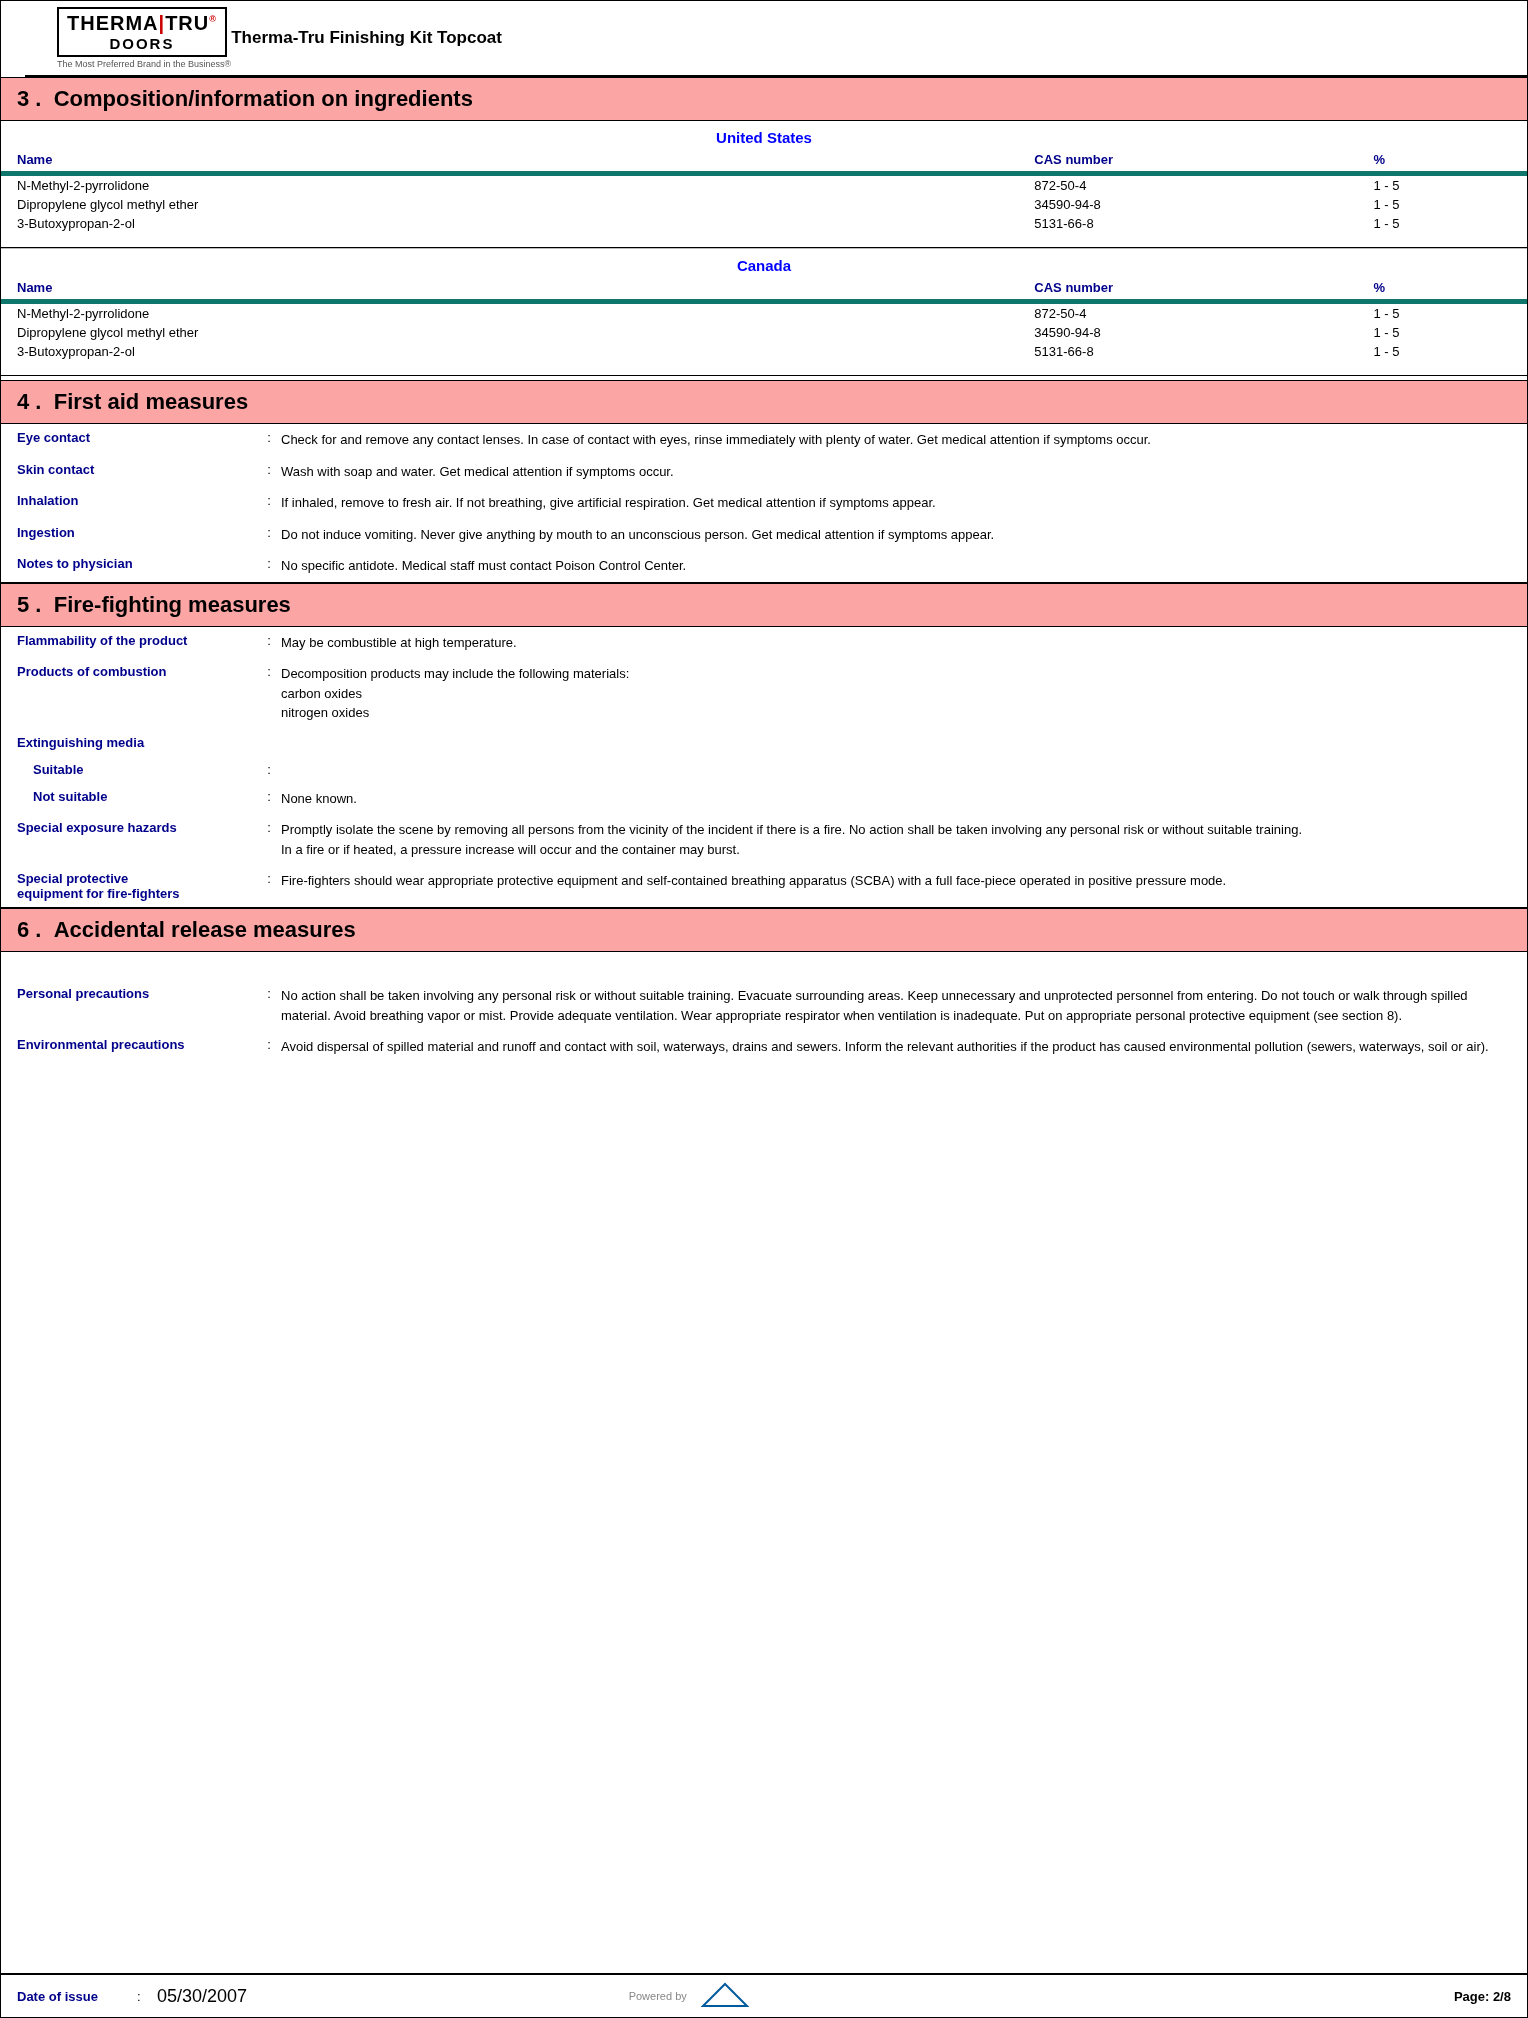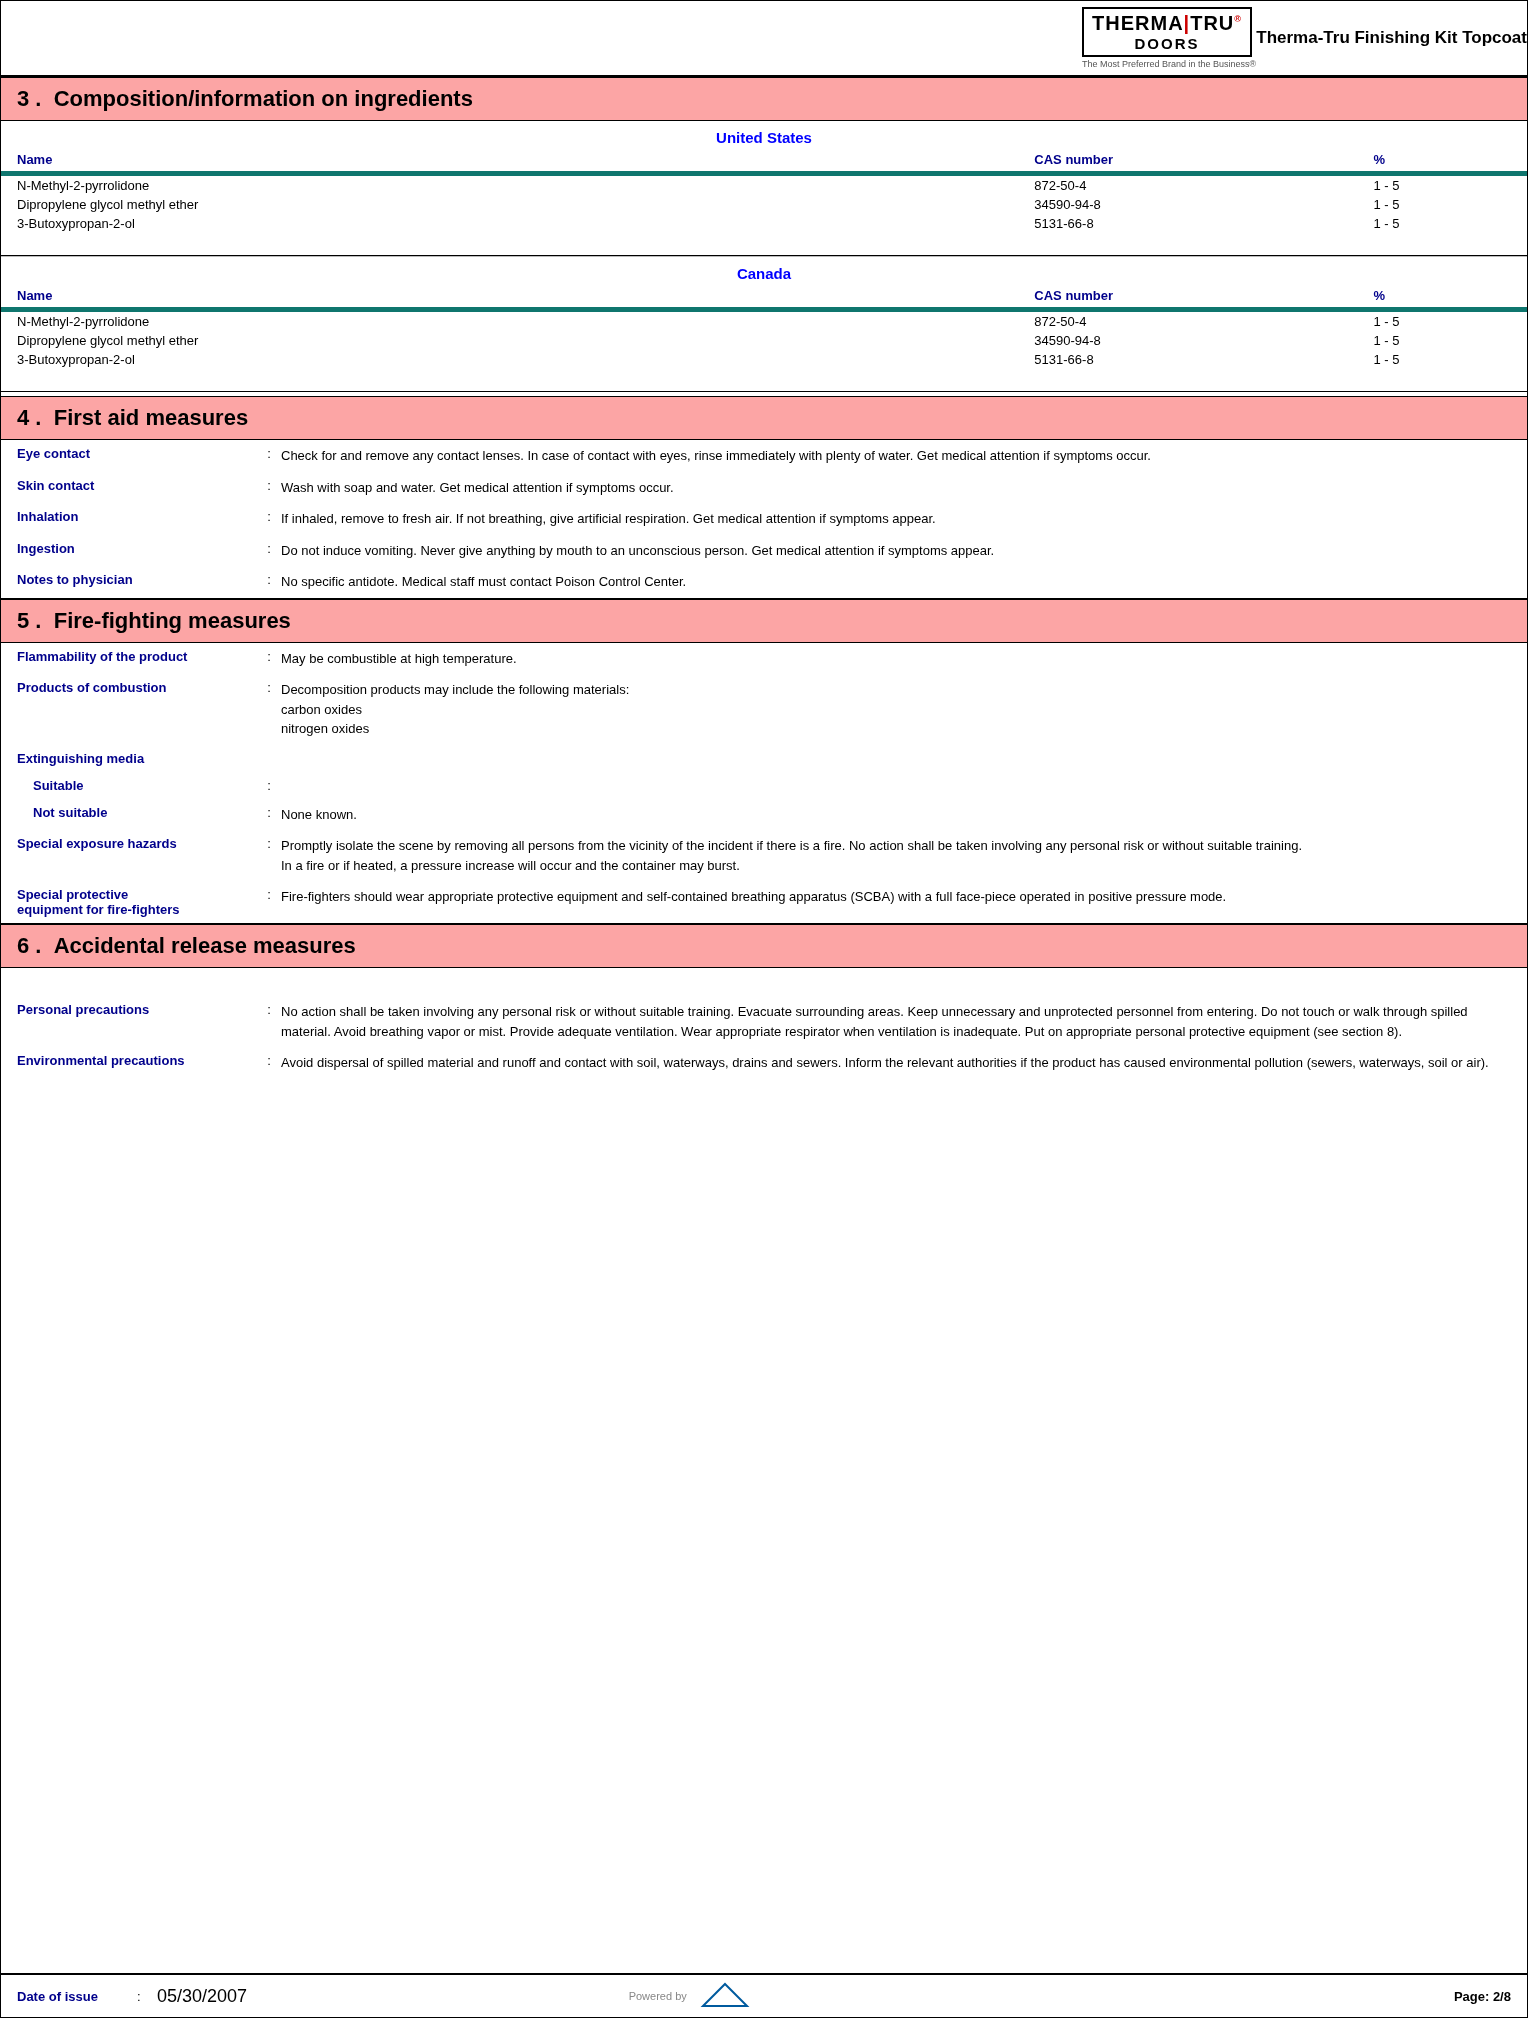--- a/index.html
+++ b/index.html
@@ -15,24 +15,25 @@
       width: 1528px;
       min-height: 2018px;
       border: 1px solid #000;
       display: flex;
       flex-direction: column;
     }
     
     .header {
       display: flex;
       align-items: center;
-      justify-content: flex-end;
+      justify-content: flex-start;
       border-bottom: 2px solid #000;
-      padding: 6px 0;
+      padding: 6px 32px;
       min-height: 56px;
+      margin-left: 24px;
     }
     .logo-area {
       display: flex;
       flex-direction: column;
       align-items: flex-start;
     }
     .logo-box {
       border: 2px solid #000;
       padding: 3px 8px;
       display: flex;
@@ -100,21 +101,21 @@
       text-align: left;
       border-bottom: 5px solid #0f766e;
     }
     .ing-table td {
       padding: 2px 16px;
       font-size: 13px;
       color: #000;
     }
     .ing-table td.cas { min-width: 160px; }
     .ing-table td.pct { min-width: 80px; }
-    .ing-table tr:last-child td { padding-bottom: 24px; }
+    .ing-table tr:last-child td { padding-bottom: 16px; }
     
     .field-row {
       display: flex;
       align-items: flex-start;
       padding: 6px 16px;
       border-bottom: none;
     }
     .field-label {
       color: #00008b;
       font-weight: bold;

